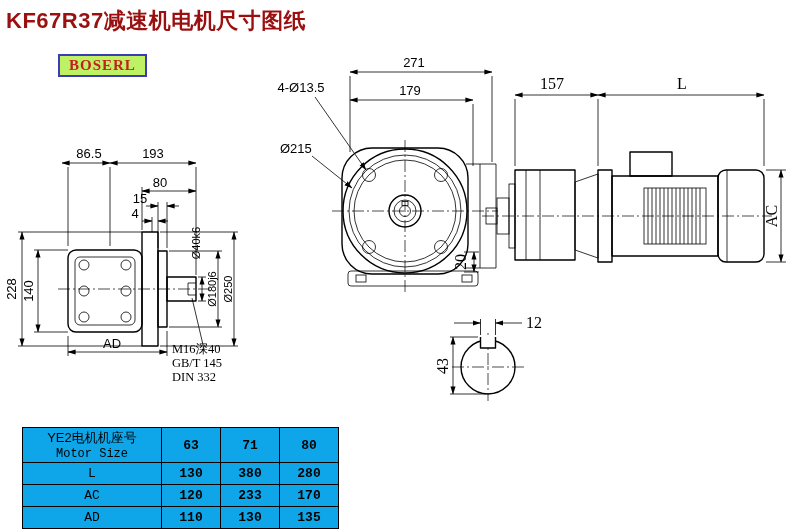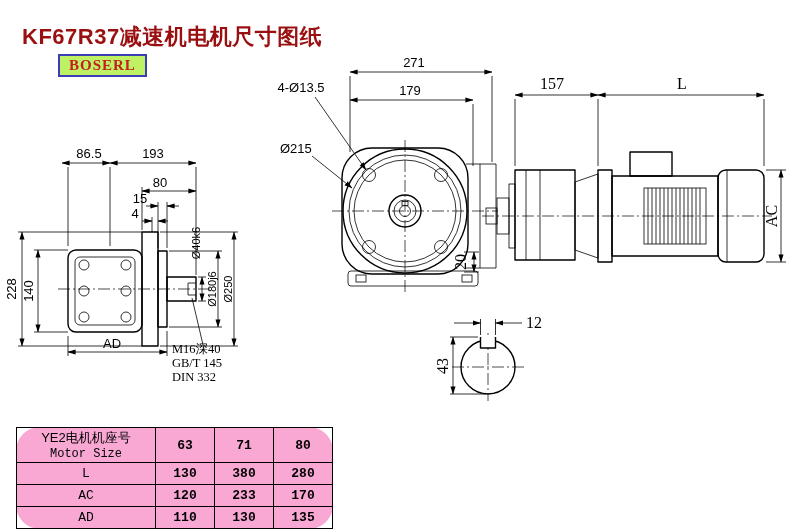--- a/index.html
+++ b/index.html
@@ -1,42 +1,42 @@
 <!DOCTYPE html>
 <html><head>
 <meta charset="utf-8">
 <style>
   html,body{margin:0;padding:0;}
   body{
     width:800px;height:529px;position:relative;background:#fff;overflow:hidden;
     font-family:"Liberation Sans",sans-serif;
   }
   .title{
-    position:absolute;left:6px;top:6px;margin:16px;
+    position:absolute;left:6px;top:6px;margin:0;
     font:bold 22px "Liberation Sans",sans-serif;color:#9a1010;letter-spacing:.5px;
   }
   .brand{
     position:absolute;left:58px;top:54px;background:#bef264;
     border:2px solid #3c3cb4;padding:1px 9px;
     font:bold 15px "Liberation Serif",serif;color:#c21f1f;letter-spacing:1px;
   }
   svg.drawing{position:absolute;left:0;top:0;}
   
   .obj{stroke:#000;stroke-width:1.4;fill:none;stroke-linejoin:round;}
   .thin{stroke:#000;stroke-width:.8;fill:none;}
   .dim{stroke:#000;stroke-width:.8;fill:none;}
   .cl{stroke:#000;stroke-width:.7;fill:none;stroke-dasharray:12 3 2 3;}
   .wf{fill:#fff;stroke:none;}
   .t{font:13px "Liberation Sans",sans-serif;fill:#000;}
   .ts{font:11px "Liberation Sans",sans-serif;fill:#000;}
   .tb{font:16px "Liberation Serif",serif;fill:#000;}
   .tn{font:12.5px "Liberation Serif",serif;fill:#000;}
   
   table.spec{
-    position:absolute;left:16px;top:427px;border-collapse:collapse;background:#f9a8d4;border-radius:24px;
+    position:absolute;left:22px;top:427px;border-collapse:collapse;background:#0ea5e9;
   }
   table.spec td{
     border:1px solid #000;text-align:center;vertical-align:middle;
     font:13px "Liberation Mono",monospace;color:#000;padding:1px 4px;height:19px;
   }
   table.spec td.hdr{width:130px;font:13px "Liberation Sans",sans-serif;}
   table.spec td.hdr .en{font:12px "Liberation Mono",monospace;}
   table.spec td.num{width:50px;font-weight:bold;}
 </style>
 </head>

